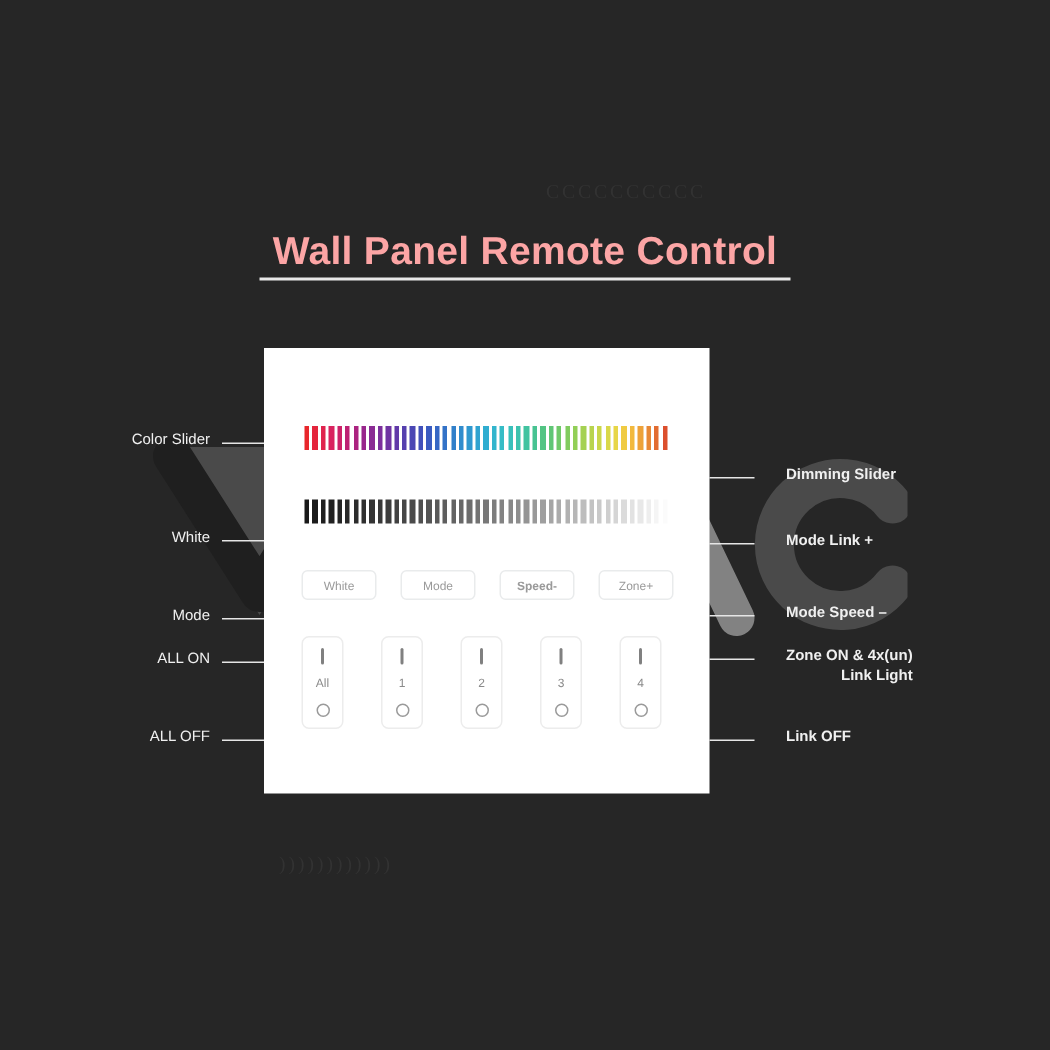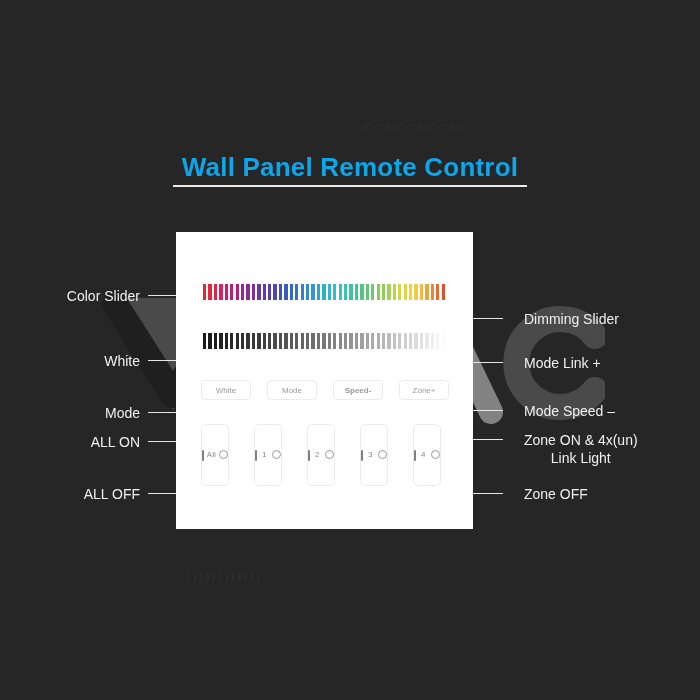--- a/index.html
+++ b/index.html
@@ -52,21 +52,21 @@
     top: 568px;
   }
 
   
   .title {
     position: absolute;
     left: 0;
     top: 152px;
     width: 700px;
     text-align: center;
-    color: #0ea5e9;
+    color: #fca5a5;
     font-size: 26px;
     font-weight: bold;
     letter-spacing: 0.2px;
     z-index: 5;
   }
   .title-underline {
     position: absolute;
     left: 173px;
     top: 185px;
     width: 354px;
@@ -152,21 +152,21 @@
   .zone-btn {
     position: absolute;
     top: 0;
     width: 28px;
     height: 62px;
     border: 1px solid #ececec;
     border-radius: 5px;
     background: #ffffff;
     box-sizing: border-box;
     display: flex;
-    flex-direction: row;
+    flex-direction: column;
     align-items: center;
     justify-content: space-between;
     padding: 6px 0 6px 0;
   }
   .zone-btn:nth-child(1) { left: 0px; }
   .zone-btn:nth-child(2) { left: 53px; }
   .zone-btn:nth-child(3) { left: 106px; }
   .zone-btn:nth-child(4) { left: 159px; }
   .zone-btn:nth-child(5) { left: 212px; }
 
@@ -189,27 +189,27 @@
     border: 1.4px solid #9a9a9a;
     border-radius: 50%;
     box-sizing: border-box;
     margin-bottom: 1px;
   }
 
   
   .callout {
     position: absolute;
     color: #f0f0f0;
-    font-size: 14px;
+    font-size: 10px;
     z-index: 6;
     line-height: 1.25;
     white-space: nowrap;
   }
   .callout.left  { text-align: right; }
-  .callout.right { text-align: center; }
+  .callout.right { text-align: right; font-weight: bold; }
 
   .leader {
     position: absolute;
     height: 1.3px;
     background: #e6e6e6;
     z-index: 6;
   }
 </style>
 </head>
 <body>
@@ -386,17 +386,17 @@
       <div class="callout left" style="top: 486px; right: 560px;">ALL OFF</div>
       <div class="leader" style="top: 493px; left: 148px; width: 28px;"></div>
       <div class="callout right" style="top: 311px; left: 524px;">Dimming Slider</div>
       <div class="leader" style="top: 318px; left: 473px; width: 30px;"></div>
       <div class="callout right" style="top: 355px; left: 524px;">Mode Link +</div>
       <div class="leader" style="top: 362px; left: 473px; width: 30px;"></div>
       <div class="callout right" style="top: 403px; left: 524px;">Mode Speed  –</div>
       <div class="leader" style="top: 410px; left: 473px; width: 30px;"></div>
       <div class="callout right" style="top: 432px; left: 524px;">Zone ON &amp; 4x(un)<div>Link Light</div></div>
       <div class="leader" style="top: 439px; left: 473px; width: 30px;"></div>
-      <div class="callout right" style="top: 486px; left: 524px;">Zone OFF</div>
+      <div class="callout right" style="top: 486px; left: 524px;">Link OFF</div>
       <div class="leader" style="top: 493px; left: 473px; width: 30px;"></div>
     </div>
 
 </div>
 
 </body></html>

